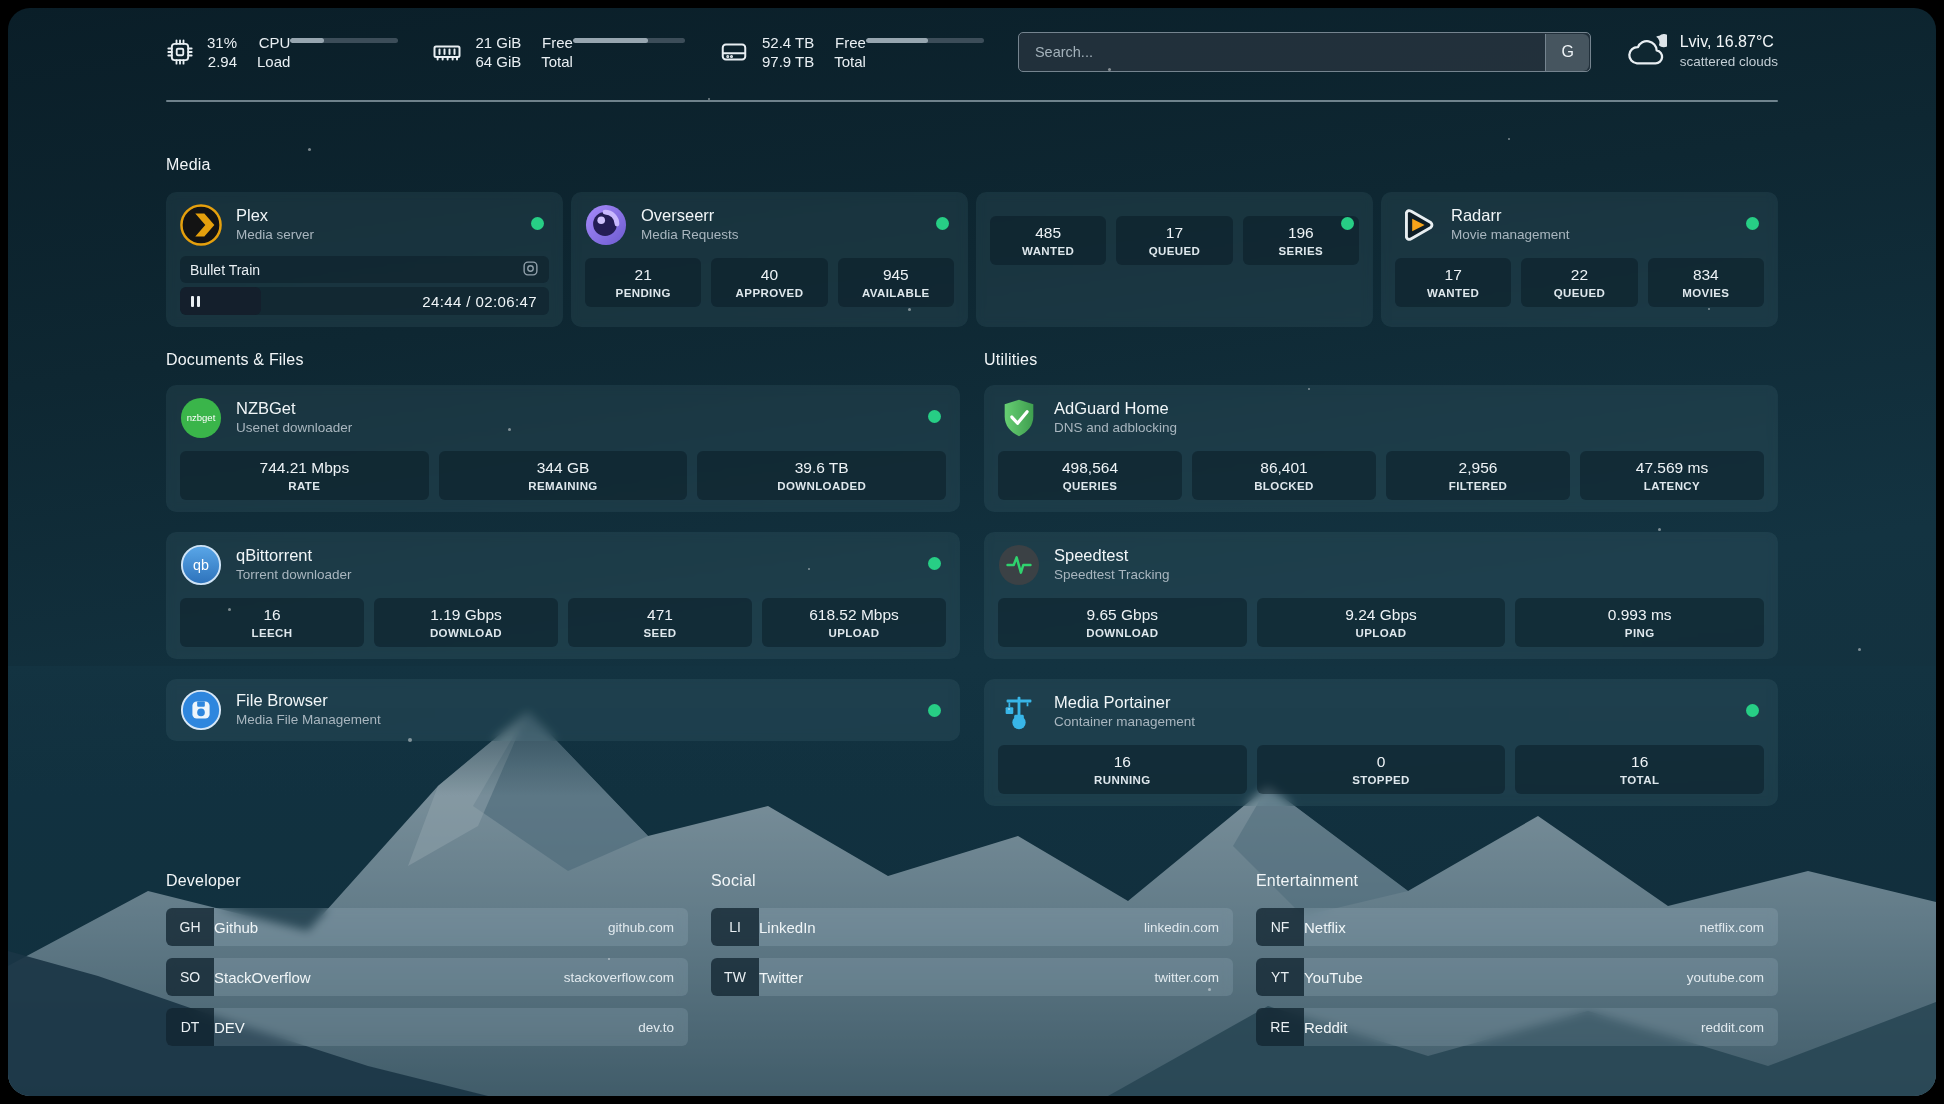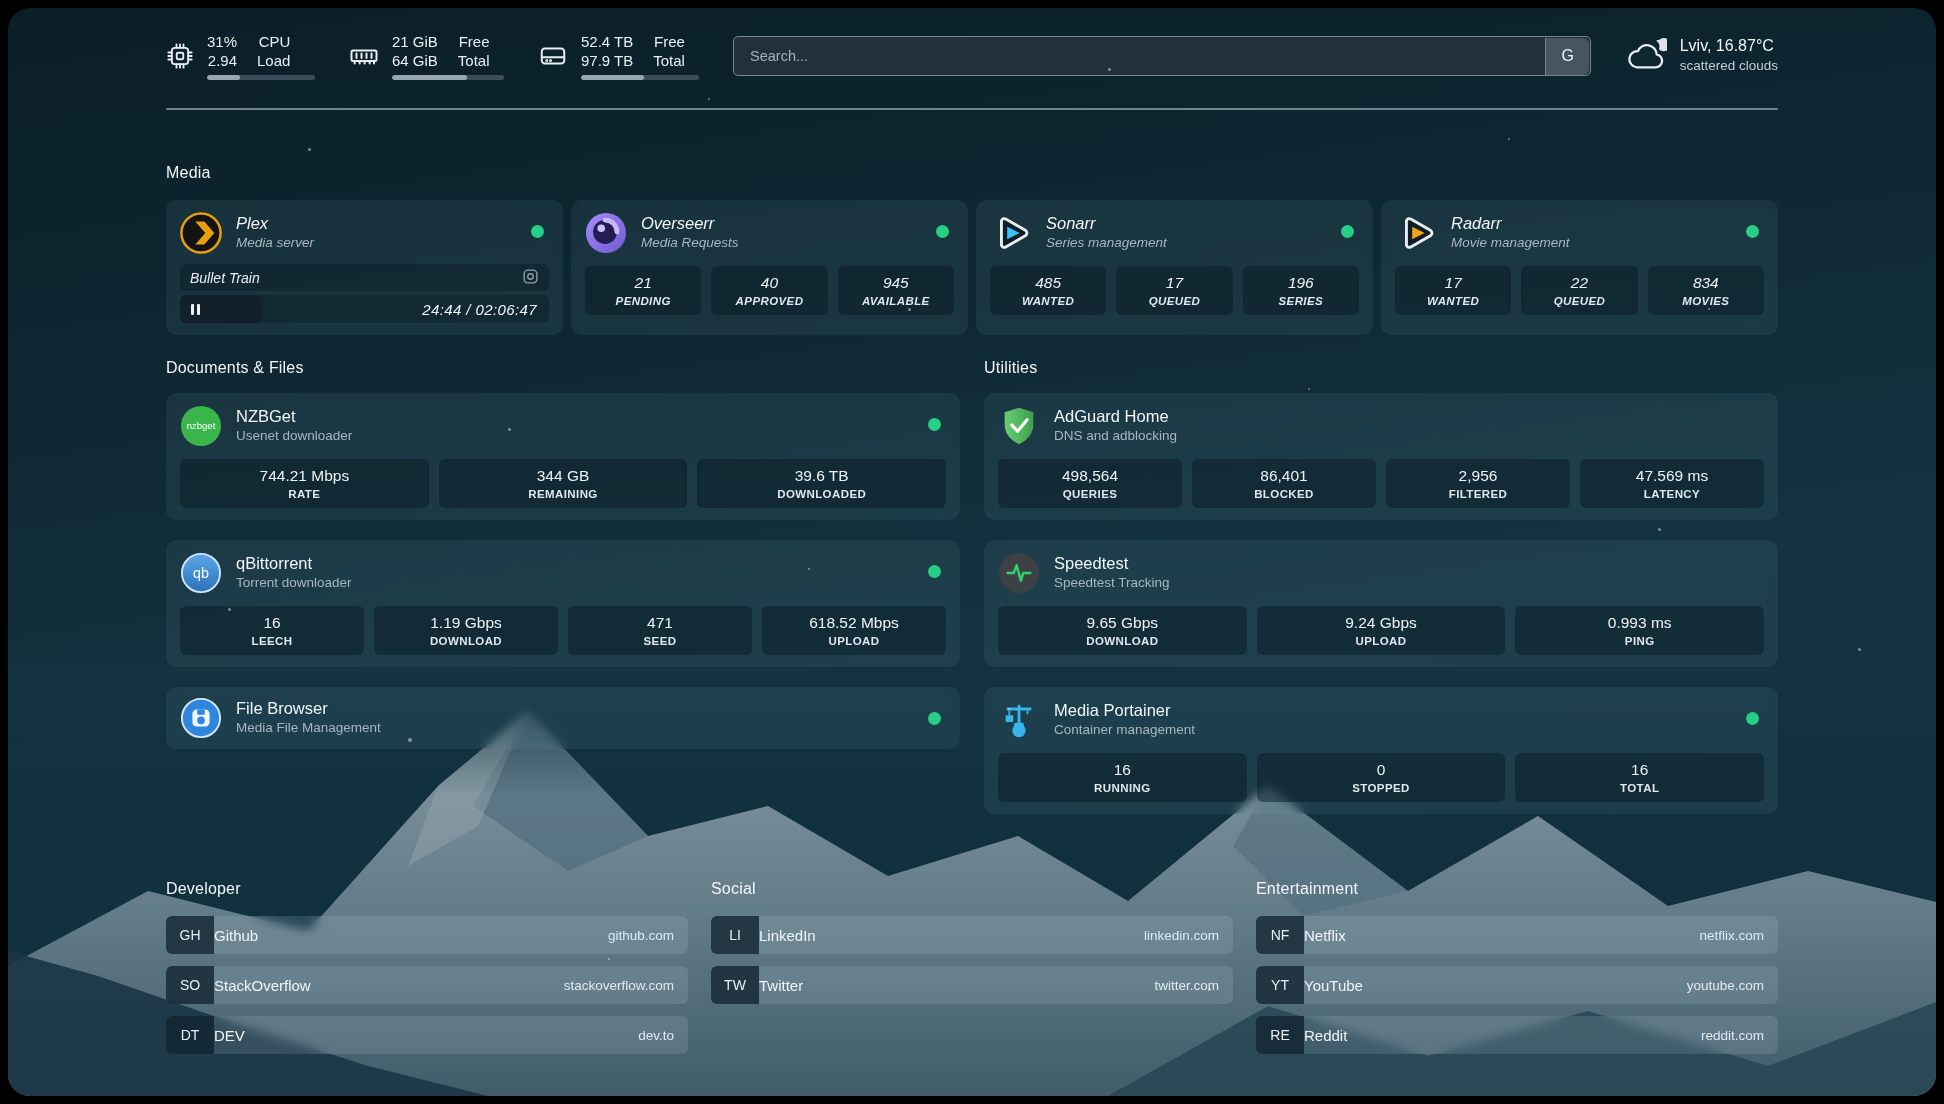--- a/index.html
+++ b/index.html
@@ -13,21 +13,21 @@
   }
   
   .mountains{position:absolute;left:0;right:0;bottom:0;height:430px;}
   .flake{position:absolute;background:rgba(255,255,255,.45);border-radius:50%;pointer-events:none;z-index:6;}
   
   .content{position:absolute;left:158px;right:158px;top:0;z-index:3;}
   
   .topbar{display:flex;align-items:center;margin-top:24px;gap:34px;}
   .res-widget{display:flex;align-items:center;gap:13px;}
   .res-icon{display:flex;align-items:center;}
-  .res-body{display:flex;flex-direction:column;}
+  .res-body{display:flex;flex-direction:row;}
   .res-cols{display:flex;gap:20px;}
   .res-col{display:flex;flex-direction:column;align-items:flex-end;font-size:15px;line-height:19px;color:#e9eff3;}
   .res-bar{margin-top:5px;height:5px;border-radius:3px;background:#3c4d59;overflow:hidden;}
   .res-bar .bar-fill{display:block;height:100%;border-radius:3px;background:#97a6b0;}
   .search-wrap{flex:1;position:relative;height:40px;}
   .search-input{
     width:100%;height:100%;box-sizing:border-box;background:rgba(36,50,61,.92);
     border:1.5px solid #75848f;border-radius:5px;padding:0 56px 0 16px;
     color:#0ea5e9;font-size:14.5px;font-family:"Liberation Sans",sans-serif;outline:none;
   }
@@ -46,21 +46,21 @@
   .section-title{font-size:16px;font-weight:500;color:#f2f6f8;margin:0 0 18px 0;letter-spacing:.2px;}
   .media-section{margin-top:54px;}
   .media-grid{display:grid;grid-template-columns:repeat(4,1fr);gap:8px;}
   .two-col{display:grid;grid-template-columns:1fr 1fr;gap:24px;margin-top:24px;}
   .col .section-title{margin-bottom:16px;}
   
   .svc-card{
     position:relative;background:rgba(131,172,186,.10);border-radius:10px;
     padding:12px 14px;margin-bottom:20px;backdrop-filter:blur(5px);cursor:pointer;
   }
-  .media-grid .svc-card{margin-bottom:0;font-style:italic;}
+  .media-grid .svc-card{margin-bottom:0;}
   .svc-head{display:flex;align-items:center;gap:14px;}
   .svc-icon{width:42px;height:42px;flex:0 0 42px;display:flex;align-items:center;justify-content:center;}
   .svc-names{display:flex;flex-direction:column;line-height:20px;}
   .svc-name{font-size:16.5px;color:#f1f6f8;font-weight:500;}
   .svc-sub{font-size:13.5px;color:#a9b6bf;}
   .dot{
     position:absolute;right:19px;top:25px;width:13px;height:13px;border-radius:50%;
     background:#27ce85;
   }
   .svc-card.compact{padding:10px 14px;}
@@ -317,32 +317,20 @@
               <div class="stat-label">APPROVED</div>
             </div>
             <div class="stat">
               <div class="stat-value">945</div>
               <div class="stat-label">AVAILABLE</div>
             </div>
           </div>
         </div>
 
         <div class="svc-card">
-          <div class="svc-head">
-            <span class="svc-icon">
-              <svg width="42" height="42" viewBox="0 0 44 44">
-                <path d="M12 9Q13.5 5.8 17 7.7L37 19Q40.5 22 37 25L17 36.3Q13.5 38.2 12 35Z" fill="#0e1d26" stroke="#e8eef1" stroke-width="3" stroke-linejoin="round"></path>
-                <path d="M18 15.5 L31 22 L18 28.5 Z" fill="#35c5f4"></path>
-              </svg>
-            </span>
-            <div class="svc-names">
-              <span class="svc-name">Sonarr</span>
-              <span class="svc-sub">Series management</span>
-            </div>
-          </div>
           <span class="dot"></span>
           <div class="stats">
             <div class="stat">
               <div class="stat-value">485</div>
               <div class="stat-label">WANTED</div>
             </div>
             <div class="stat">
               <div class="stat-value">17</div>
               <div class="stat-label">QUEUED</div>
             </div>

